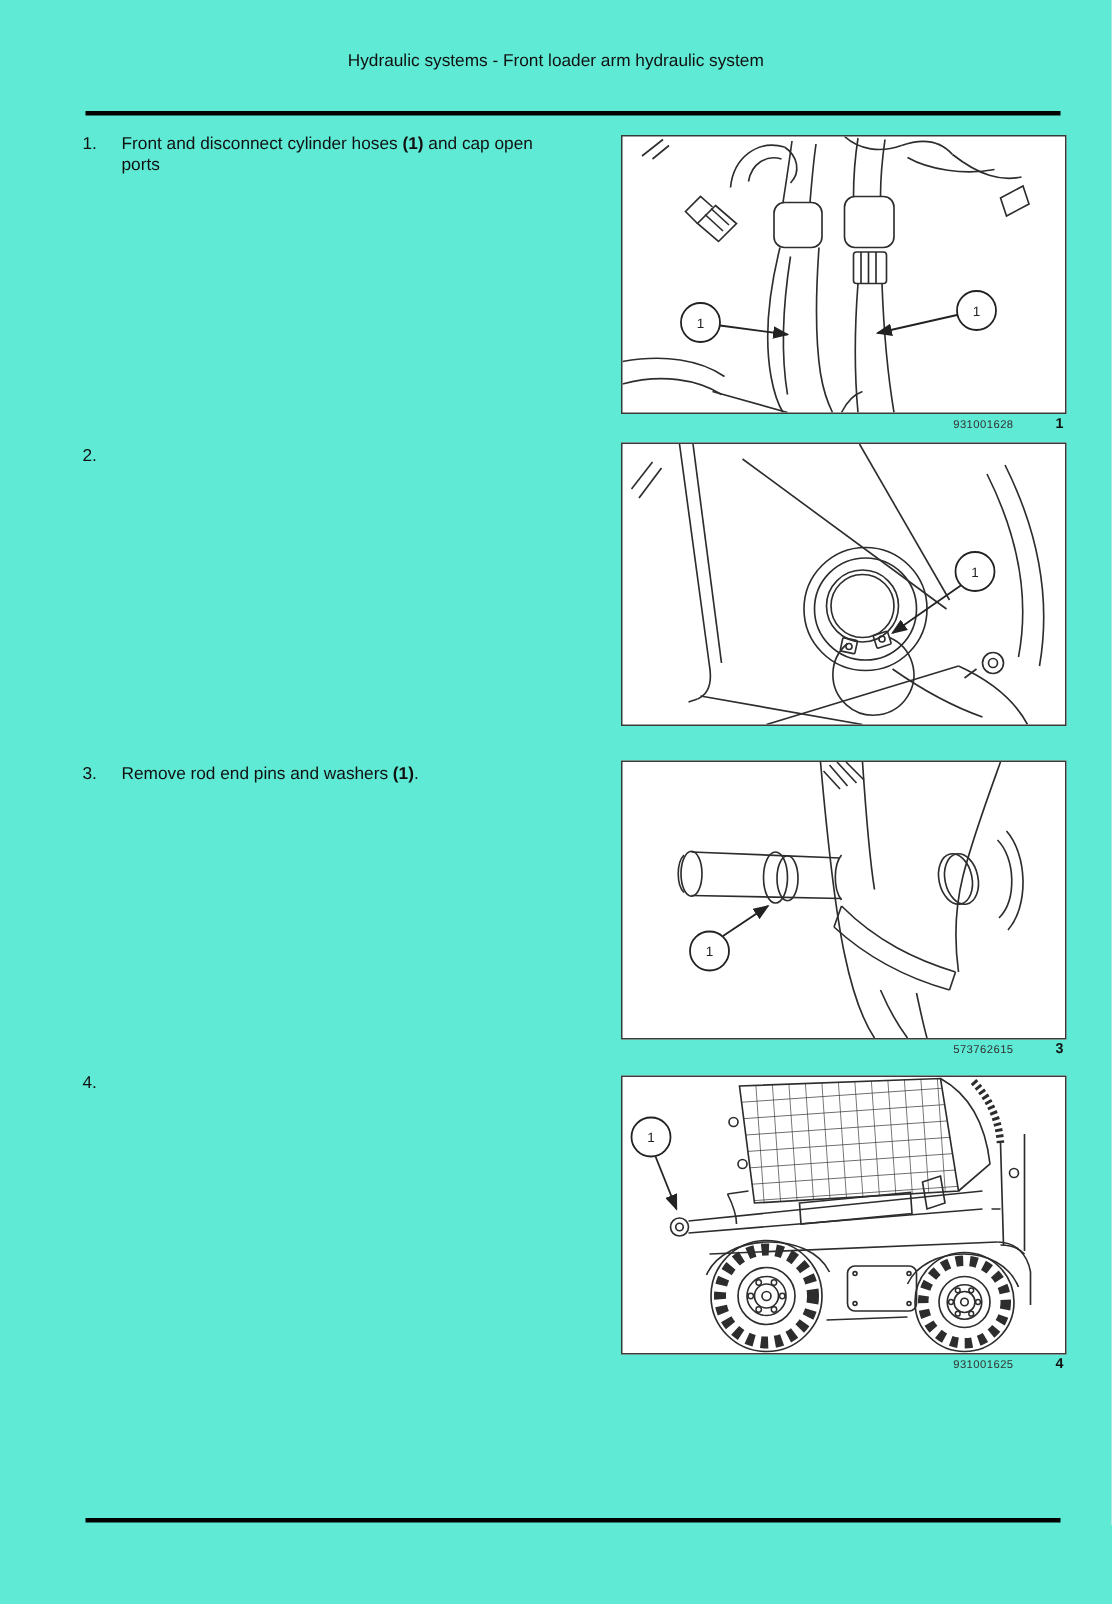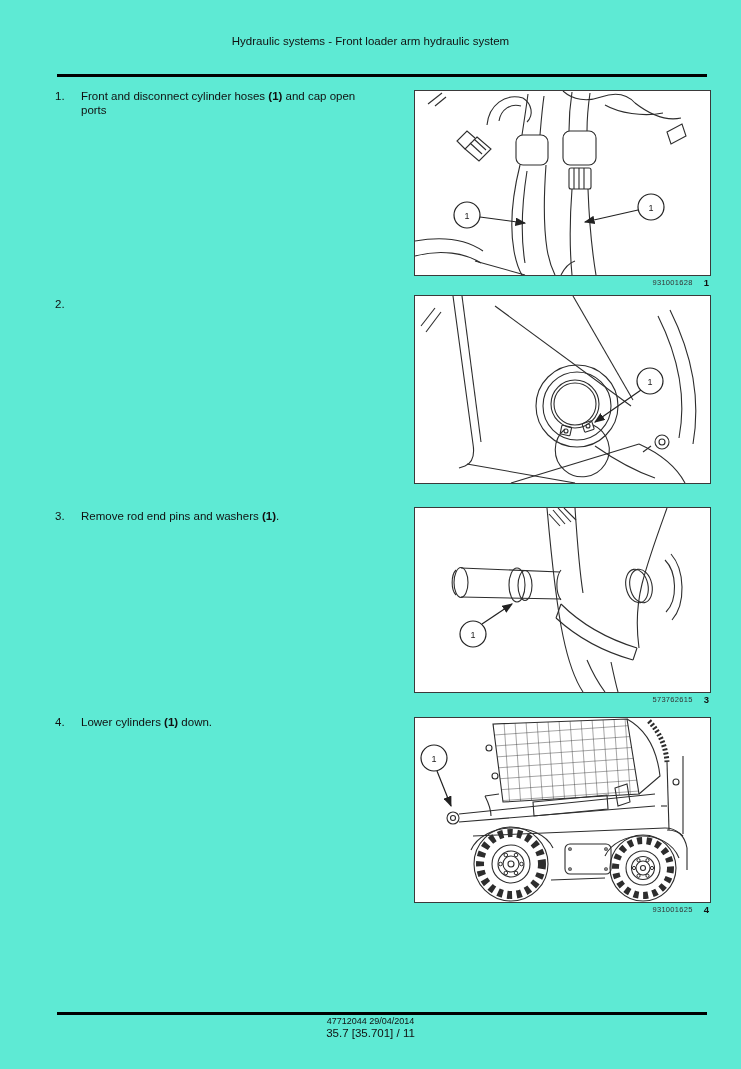--- a/index.html
+++ b/index.html
@@ -25,21 +25,21 @@
   .step-body b{font-weight:bold;}
   .fig{position:absolute;left:414px;width:297px;margin:0;}
   .fig-1{top:90px;}
   .fig-2{top:295px;}
   .fig-3{top:507px;}
   .fig-4{top:717px;}
   .fig-box{border:1px solid #3a3a3a;background:#fff;line-height:0;}
   .fig-box svg{display:block;}
   .fig-caption{
     display:flex;justify-content:flex-end;align-items:flex-end;
-    gap:11px;padding:2px 2px 0 0;line-height:10px;
+    gap:28px;padding:2px 2px 0 0;line-height:10px;
   }
   .fig-id{font-size:7.5px;color:#333;letter-spacing:.3px;}
   .fig-num{font-size:9.5px;font-weight:bold;color:#111;}
   .page-footer{position:absolute;top:1016px;left:0;width:100%;text-align:center;color:#111;}
   .footer-line1{font-size:9px;}
   .footer-line2{font-size:11.5px;margin-top:1px;}
   svg text.callout-label{
     font-family:"Liberation Sans",sans-serif;font-size:9px;
     text-anchor:middle;fill:#222;
   }
@@ -61,21 +61,20 @@
     <span class="step-num">2.</span>
   </div>
 
   <div class="step step-3">
     <span class="step-num">3.</span>
     <p class="step-body"><span>Remove rod end pins and washers </span><b>(1)</b><span>.</span></p>
   </div>
 
   <div class="step step-4">
     <span class="step-num">4.</span>
-    <p class="step-body"><span>Lower cylinders </span><b>(1)</b><span> down.</span></p>
   </div>
 
   <figure class="fig fig-1">
     <div class="fig-box">
       <svg width="295" height="184" viewBox="0 0 295 184">
         <defs>
           <marker id="ah1" markerWidth="9" markerHeight="7" refX="8" refY="3.5" orient="auto">
               <path d="M0,0 L9,3.5 L0,7 Z" fill="#222"></path>
             </marker>
         </defs>
@@ -295,18 +294,14 @@
         </g>
       </svg>
     </div>
     <figcaption class="fig-caption">
       <span class="fig-id">931001625</span>
       <span class="fig-num">4</span>
     </figcaption>
   </figure>
 
   <div class="rule bottom-rule"></div>
-  <div class="page-footer">
-    <div class="footer-line1">47712044 29/04/2014</div>
-    <div class="footer-line2">35.7 [35.701] / 11</div>
-  </div>
 
 </div>
 
 </body></html>

